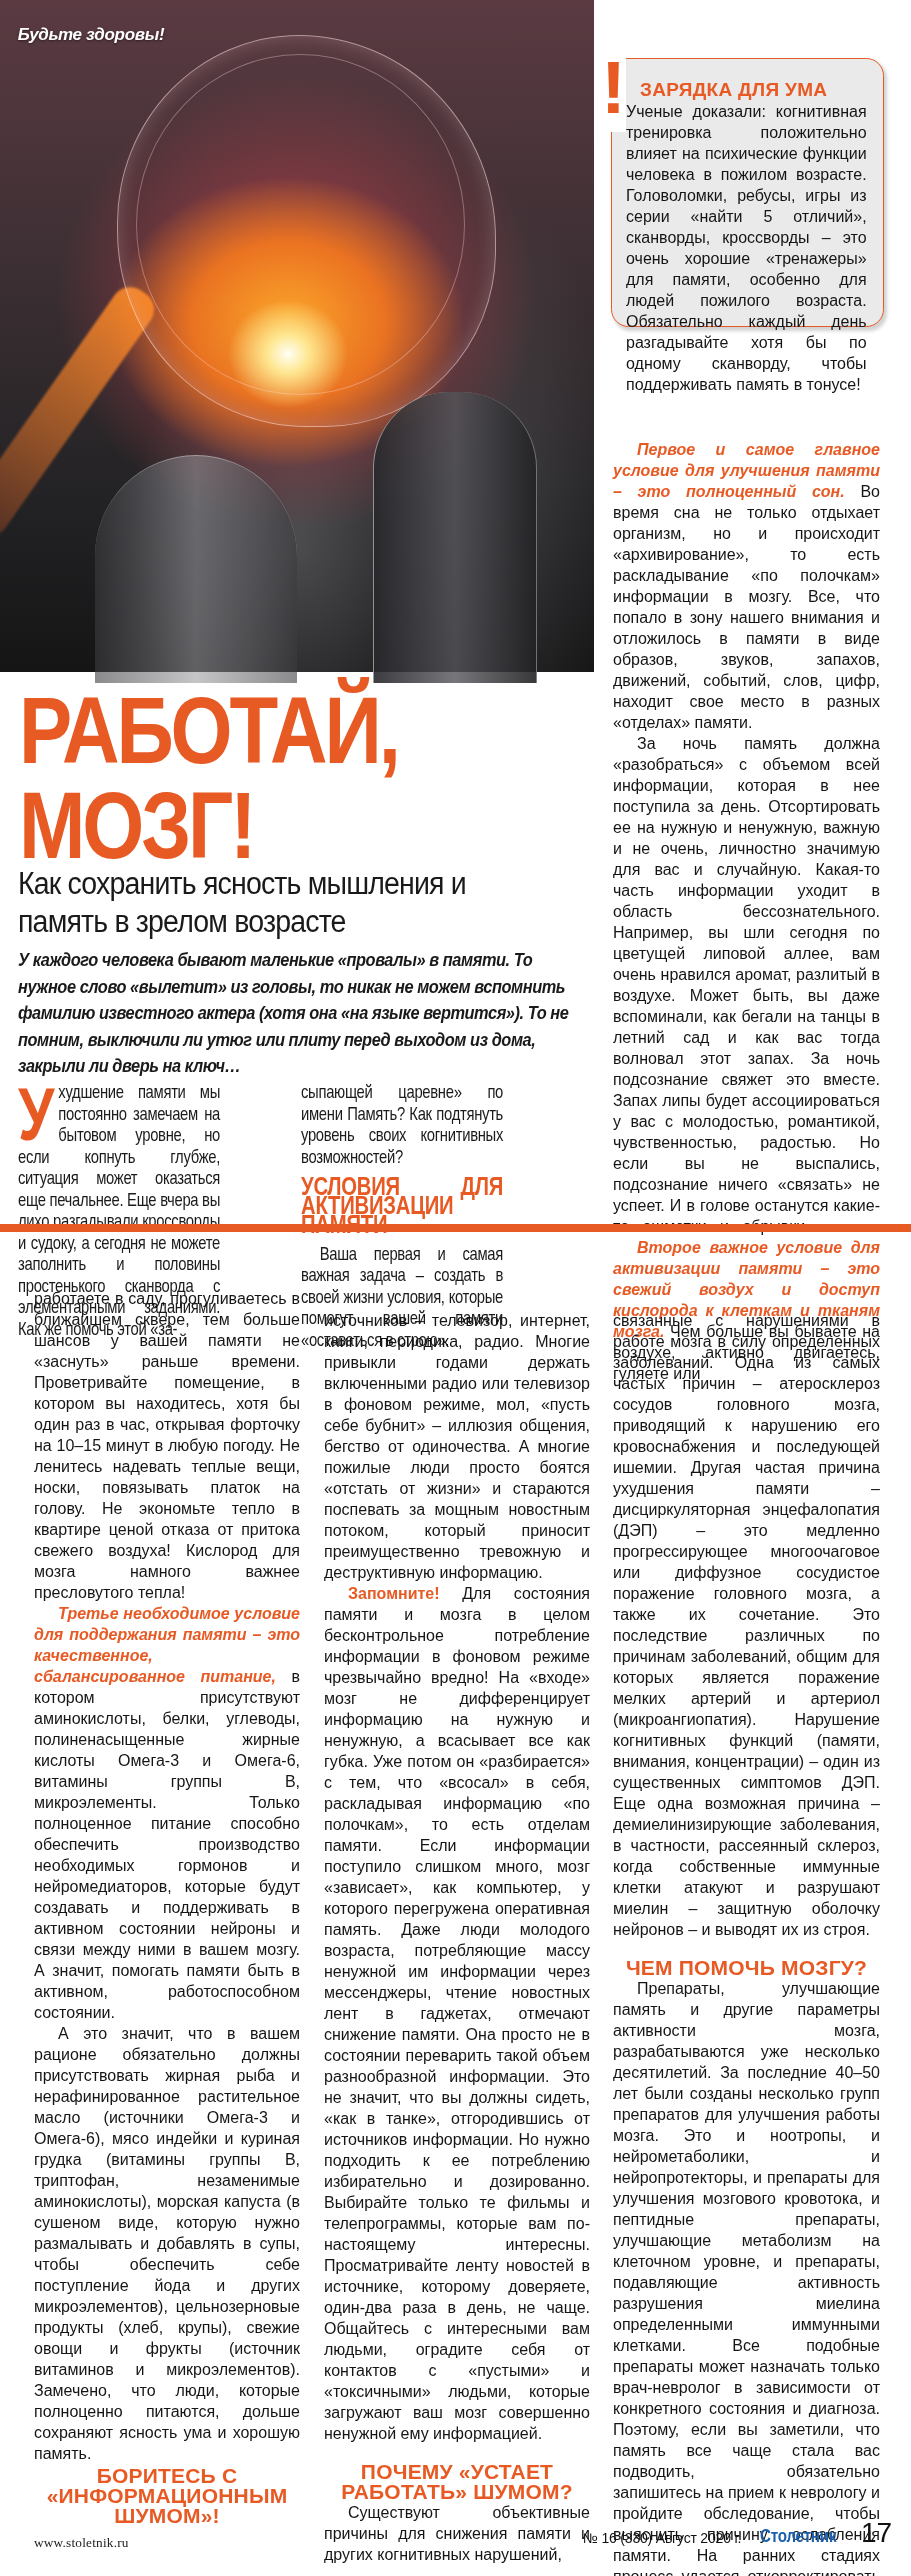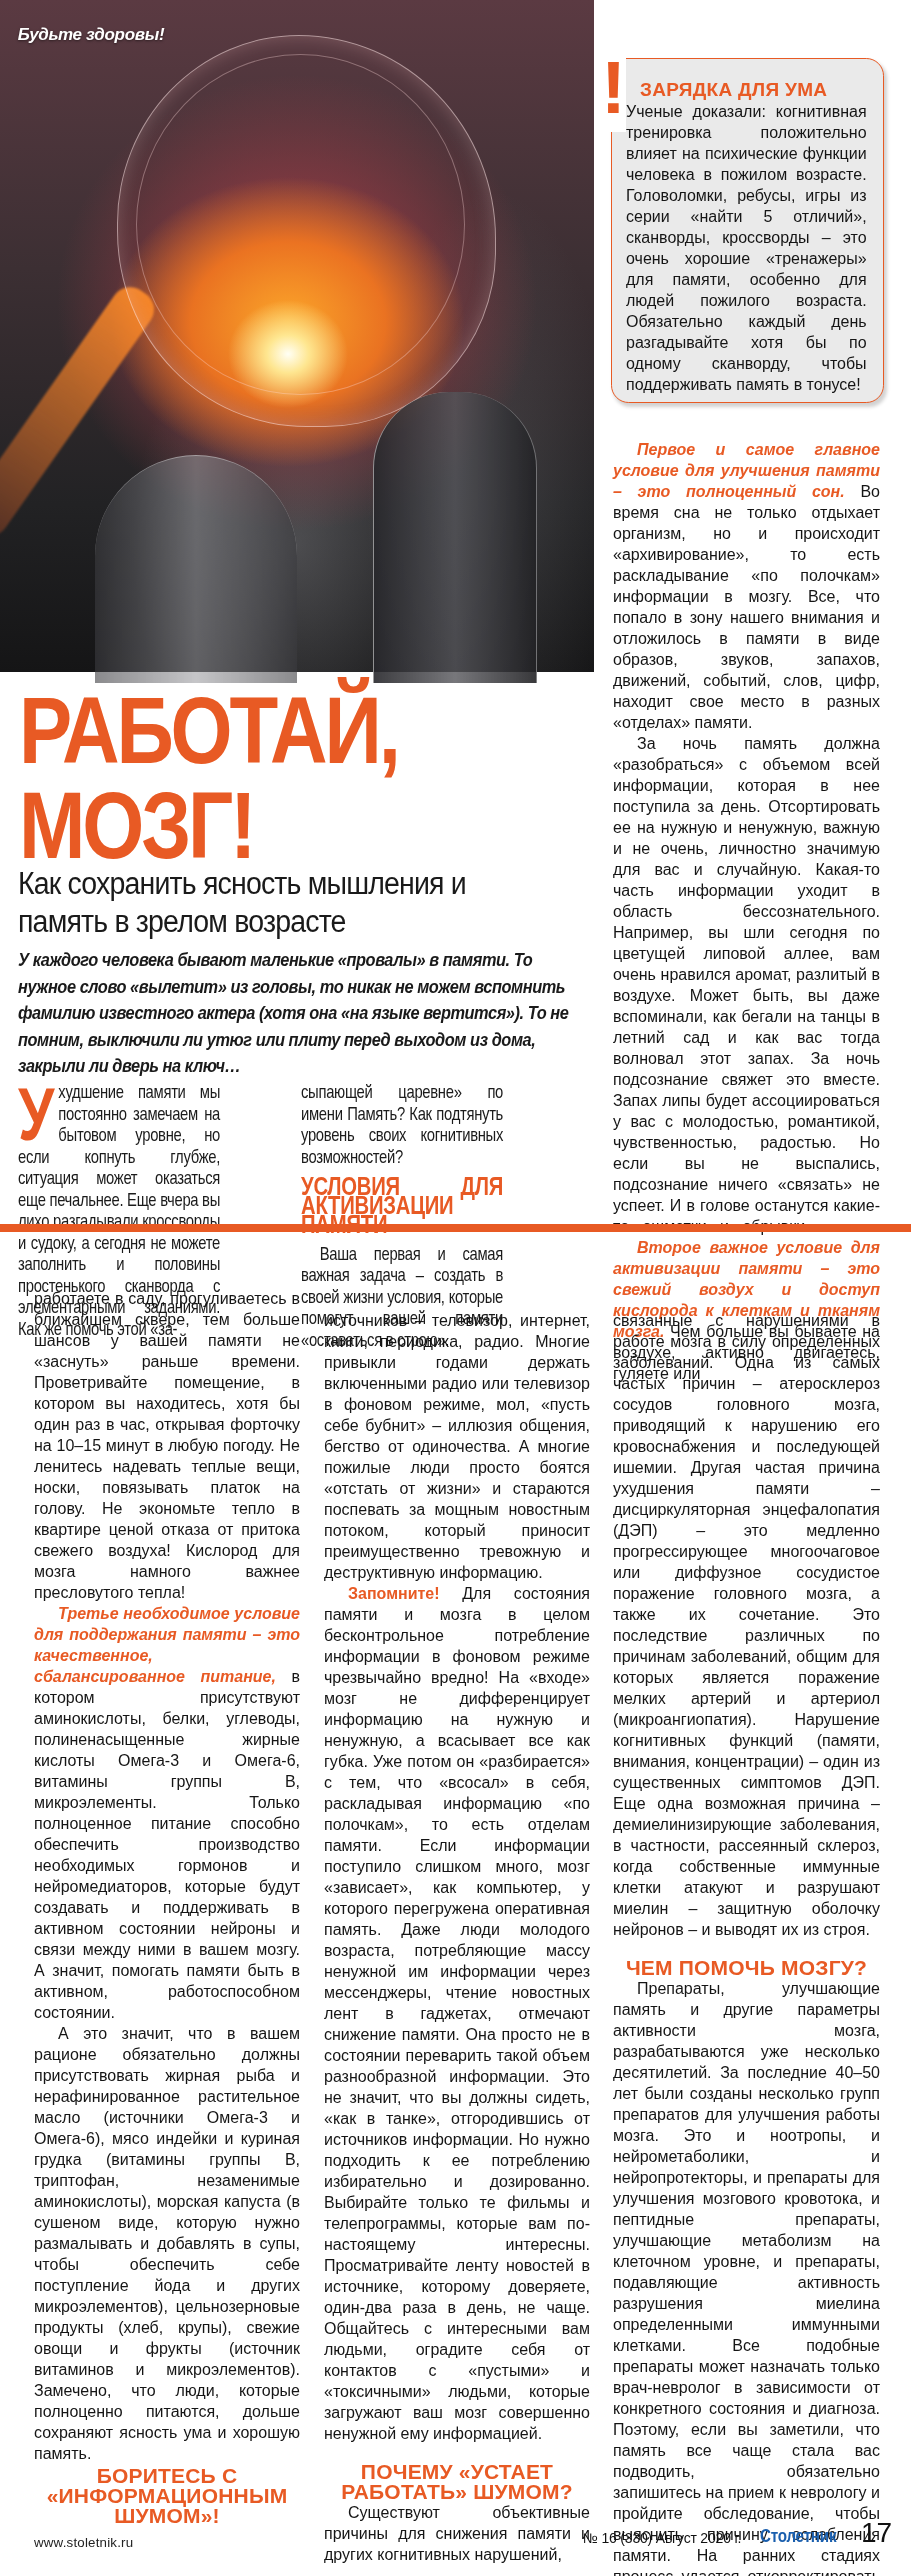--- a/index.html
+++ b/index.html
@@ -49,21 +49,21 @@
   }
   .kicker {
     position: absolute; left: 17.7px; top: 25px;
     font-family: "Liberation Sans", sans-serif; font-style: italic; font-weight: bold;
     font-size: 17px; color: #ffffff; letter-spacing: -0.3px;
     text-shadow: 0 0.6px 2.5px rgba(0,0,0,0.5);
   }
 
   
   .callout {
-    position: absolute; left: 611px; top: 58px; width: 273px; height: 345px;
+    position: absolute; left: 611px; top: 58px; width: 273px; height: 269px;
     background: #eaeaea; border: 1.9px solid var(--accent);
     border-radius: 2.5px 17.7px 17.7px 17.7px;
     box-shadow: 2.5px 3.8px 3.8px rgba(0,0,0,0.18);
     padding: 19px 16.4px 0 14px;
   }
   .exclaim {
     position: absolute; left: 601px; top: 56px; width: 25px; height: 76px;
     font-family: "Liberation Sans", sans-serif; font-weight: bold; font-size: 75px; line-height: 63px;
     color: var(--accent); text-align: center; background: #fff;
   }
@@ -126,21 +126,21 @@
   }
   .cond p.ind { text-indent: 24px; }
 
   .divider {
     position: absolute; left: 0; top: 1224px; width: 912px; height: 7.6px; background: var(--accent);
   }
 
   
   .footer-url {
     position: absolute; left: 34px; top: 2535px;
-    font-family: Liberation Sans, sans-serif; font-size: 13.3px; color: #222; letter-spacing: 0.2px;
+    font-family: Liberation Serif, serif; font-size: 13.3px; color: #222; letter-spacing: 0.2px;
   }
   .footer-issue {
     position: absolute; left: 583px; top: 2530px;
     font-family: "Liberation Sans", sans-serif; font-size: 14px; color: #111; letter-spacing: -0.2px; text-align: right;
   }
   .footer-brand {
     position: absolute; left: 760px; top: 2525px;
     font-family: "Liberation Sans", sans-serif; font-weight: bold; font-size: 19px; color: var(--brand);
     transform: scaleX(0.8); transform-origin: left top; letter-spacing: -0.3px;
   }

